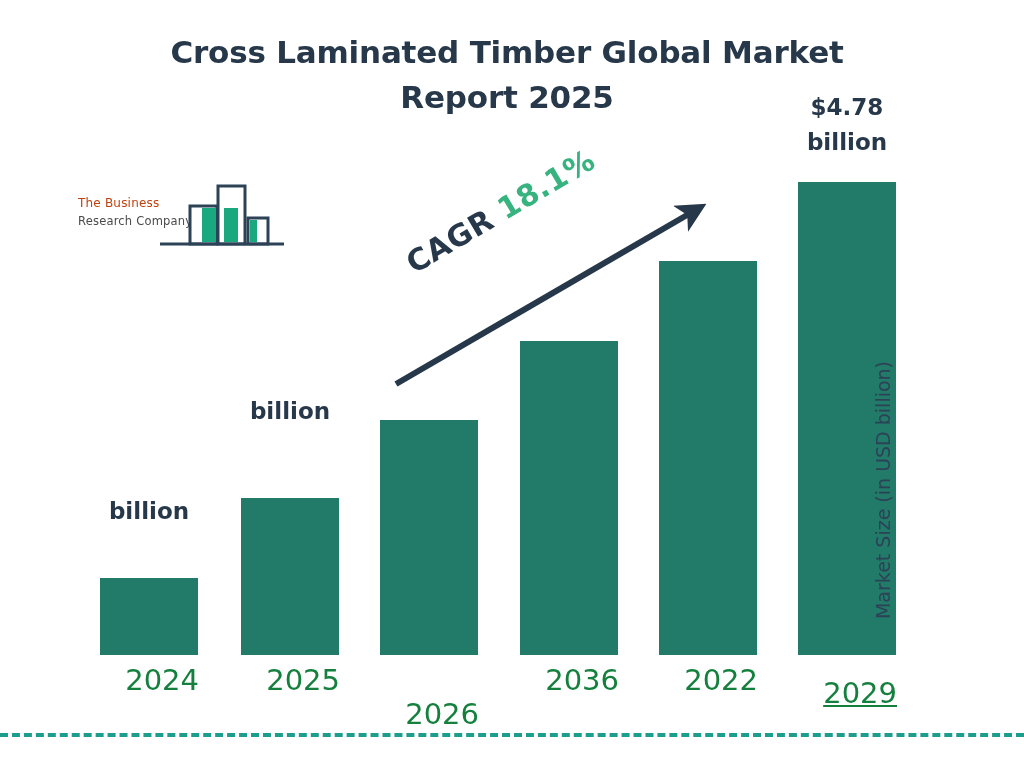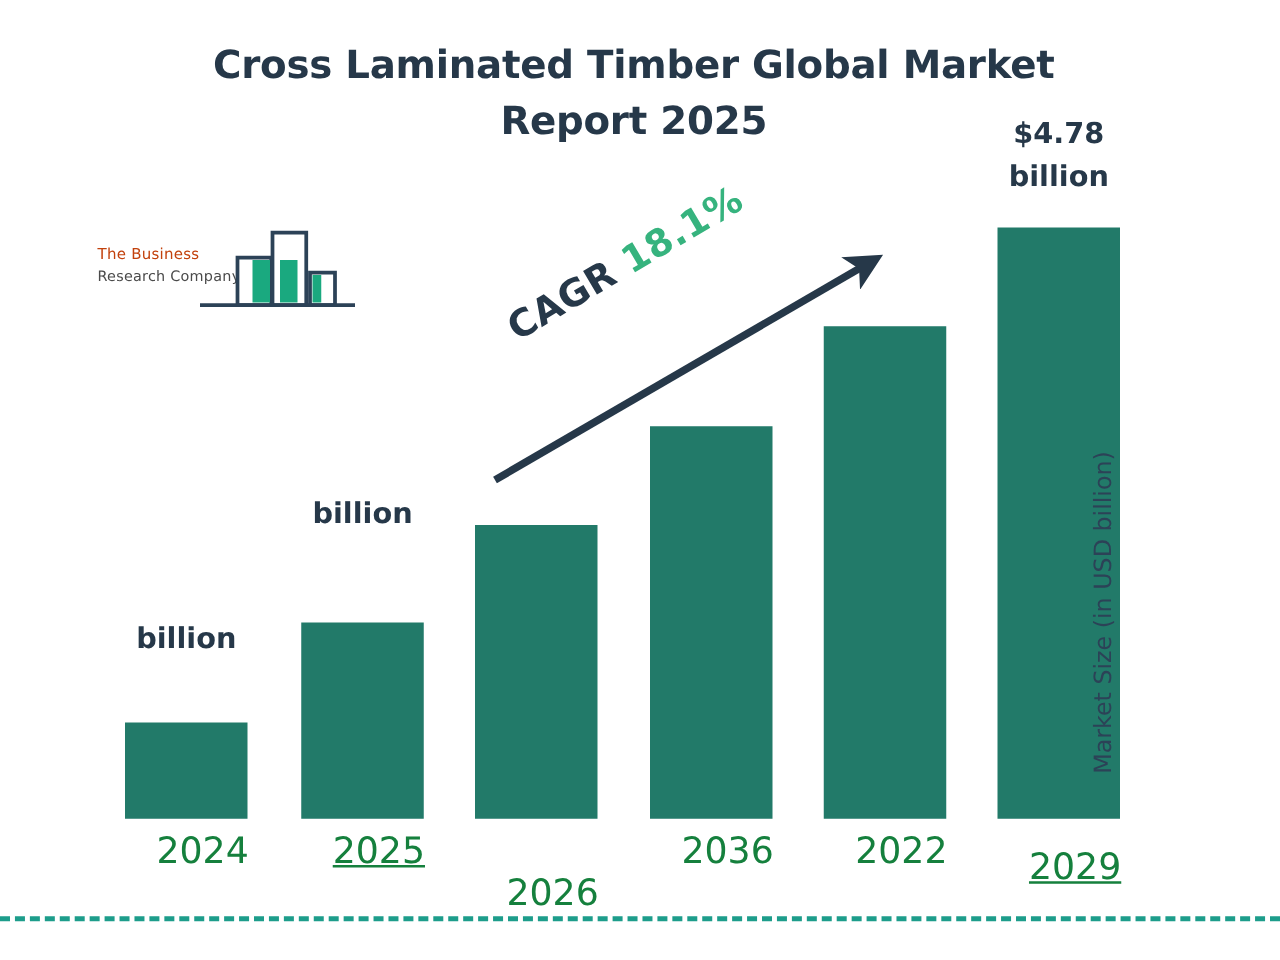--- a/index.html
+++ b/index.html
@@ -171,21 +171,21 @@
     <div class="bar" style="left:100px; top:578px; width:98px; height:77px;"></div>
     <div class="bar-label" style="left:79px; top:494px; width:140px;">
       <div>billion</div>
     </div>
     <div class="x-tick" style="left:99px; top:663px; width:100px;">2024</div>
 
     <div class="bar" style="left:241px; top:498px; width:98px; height:157px;"></div>
     <div class="bar-label" style="left:220px; top:394px; width:140px;">
       <div>billion</div>
     </div>
-    <div class="x-tick" style="left:240px; top:663px; width:100px;text-decoration:underline;">2025</div>
+    <div class="x-tick" style="left:240px; top:663px; width:100px;">2025</div>
 
     <div class="bar" style="left:380px; top:420px; width:98px; height:235px;"></div>
     <div class="x-tick" style="left:379px; top:697px; width:100px;">2026</div>
 
     <div class="bar" style="left:520px; top:341px; width:98px; height:314px;"></div>
     <div class="x-tick" style="left:519px; top:663px; width:100px;">2036</div>
 
     <div class="bar" style="left:659px; top:261px; width:98px; height:394px;"></div>
     <div class="x-tick" style="left:658px; top:663px; width:100px;">2022</div>
 

